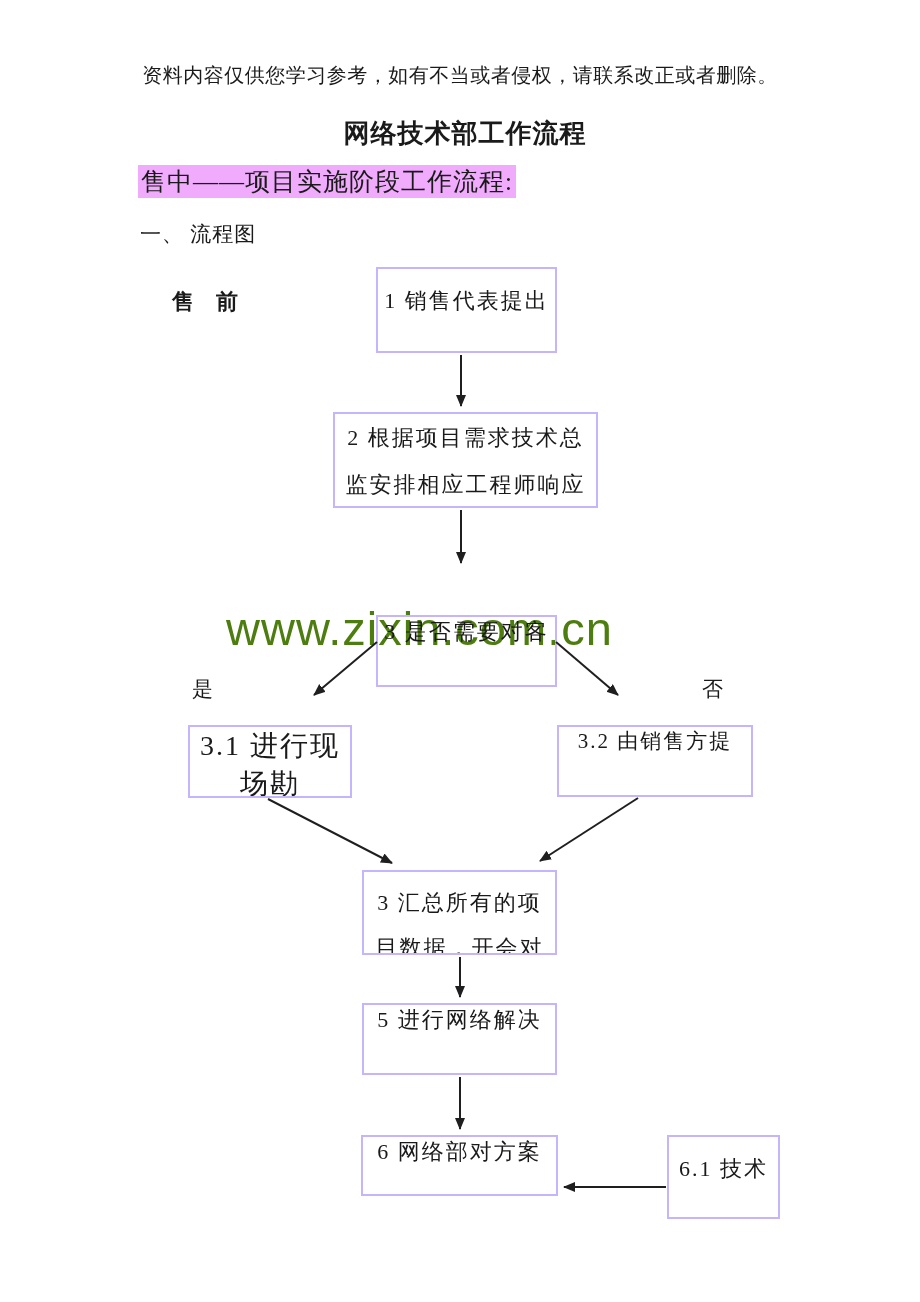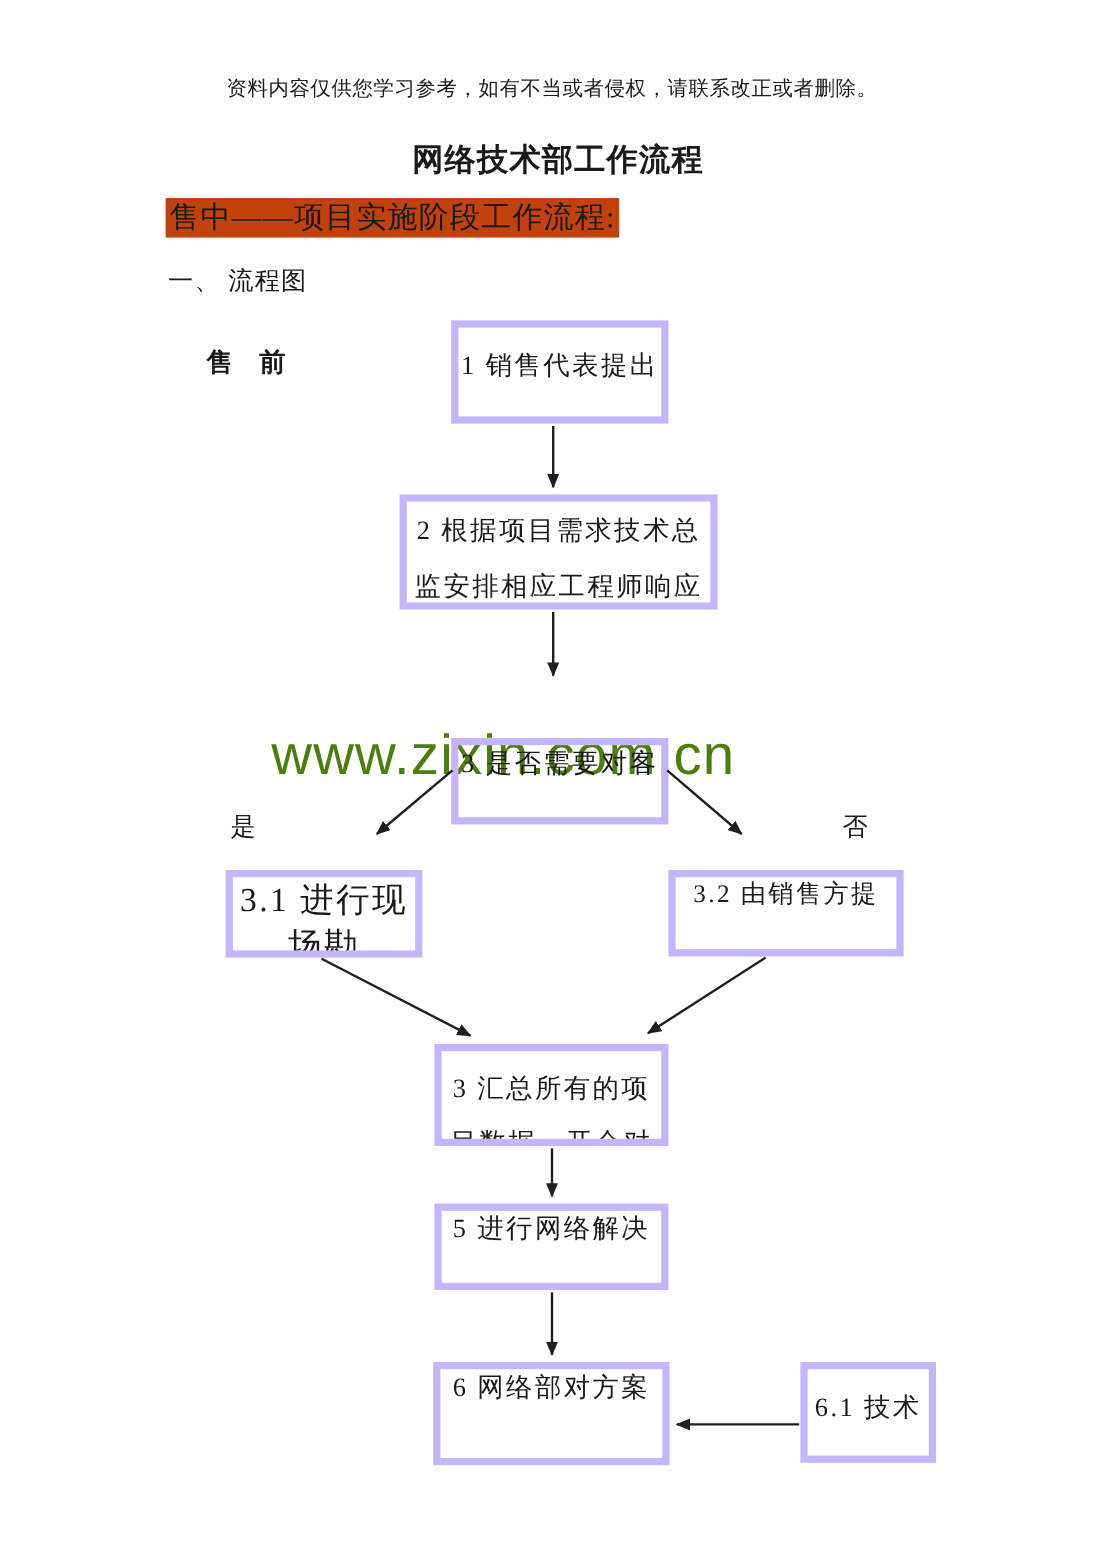--- a/index.html
+++ b/index.html
@@ -2,45 +2,45 @@
 <html><head>
 <meta charset="utf-8">
 <style>
   html,body{margin:0;padding:0;}
   body{
     width:920px;height:1302px;position:relative;background:#ffffff;
     font-family:"Liberation Serif","DejaVu Serif",serif;color:#1a1a1a;
     overflow:hidden;
   }
   .abs{position:absolute;}
-  .disclaimer{top:62px;left:0;width:920px;text-align:center;font-size:17px;letter-spacing:0.5px;}
+  .disclaimer{top:62px;left:0;width:920px;text-align:center;font-size:20px;letter-spacing:0.5px;}
   .doc-title{top:116px;left:0;width:930px;text-align:center;font-size:26px;font-weight:bold;
     font-family:"Liberation Sans","DejaVu Sans",sans-serif;letter-spacing:1px;}
-  .subtitle{top:165px;left:138px;background:#c2410c;font-size:25px;line-height:33px;padding:0 3px;letter-spacing:1px;}
+  .subtitle{top:165px;left:138px;background:#f0abfc;font-size:25px;line-height:33px;padding:0 3px;letter-spacing:1px;}
   .section{top:220px;left:140px;font-size:21px;letter-spacing:1px;}
   .stage-label{top:287px;left:172px;font-size:22px;font-weight:bold;}
   .watermark{top:601px;left:226px;font-size:47px;letter-spacing:1px;color:#4d7c0f;
     font-family:"Liberation Sans","DejaVu Sans",sans-serif;z-index:1;white-space:nowrap;}
   .branch{font-size:21px;z-index:2;}
   .branch-yes{top:675px;left:192px;}
   .branch-no{top:675px;left:702px;}
   .box{
-    position:absolute;border:6px solid #c4b5fd;box-sizing:border-box;background:transparent;
+    position:absolute;border:2px solid #c4b5fd;box-sizing:border-box;background:transparent;
     z-index:2;text-align:center;font-size:22px;letter-spacing:2px;overflow:hidden;
   }
   .box p{margin:0;}
   .vcenter{display:flex;flex-direction:column;justify-content:flex-start;}
   .box-1{left:376px;top:267px;width:181px;height:86px;padding-top:9px;line-height:45px;}
   .box-2{left:333px;top:412px;width:265px;height:96px;line-height:47px;}
   .box-3{left:376px;top:569px;width:181px;height:72px;margin-top:46px;}
   .box-3-1{left:188px;top:725px;width:164px;height:73px;font-size:28px;}
   .box-3-2{left:557px;top:725px;width:196px;height:72px;font-size:21px;}
   .box-4{left:362px;top:870px;width:195px;height:85px;padding-top:8px;line-height:45px;}
   .box-5{left:362px;top:1003px;width:195px;height:72px;}
-  .box-6{left:361px;top:1135px;width:197px;height:86px;}
+  .box-6{left:361px;top:1135px;width:197px;height:61px;}
   .box-6-1{left:667px;top:1135px;width:113px;height:84px;padding-top:8px;line-height:48px;}
   .box-6-1 .clipped-line{letter-spacing:9px;}
   .arrow-layer{position:absolute;left:0;top:0;width:920px;height:1302px;z-index:3;pointer-events:none;}
 </style>
 </head>
 <body>
 
 <div class="abs disclaimer">资料内容仅供您学习参考，如有不当或者侵权，请联系改正或者删除。</div>
 <div class="abs doc-title">网络技术部工作流程</div>
 <div class="abs subtitle">售中——项目实施阶段工作流程:</div>

